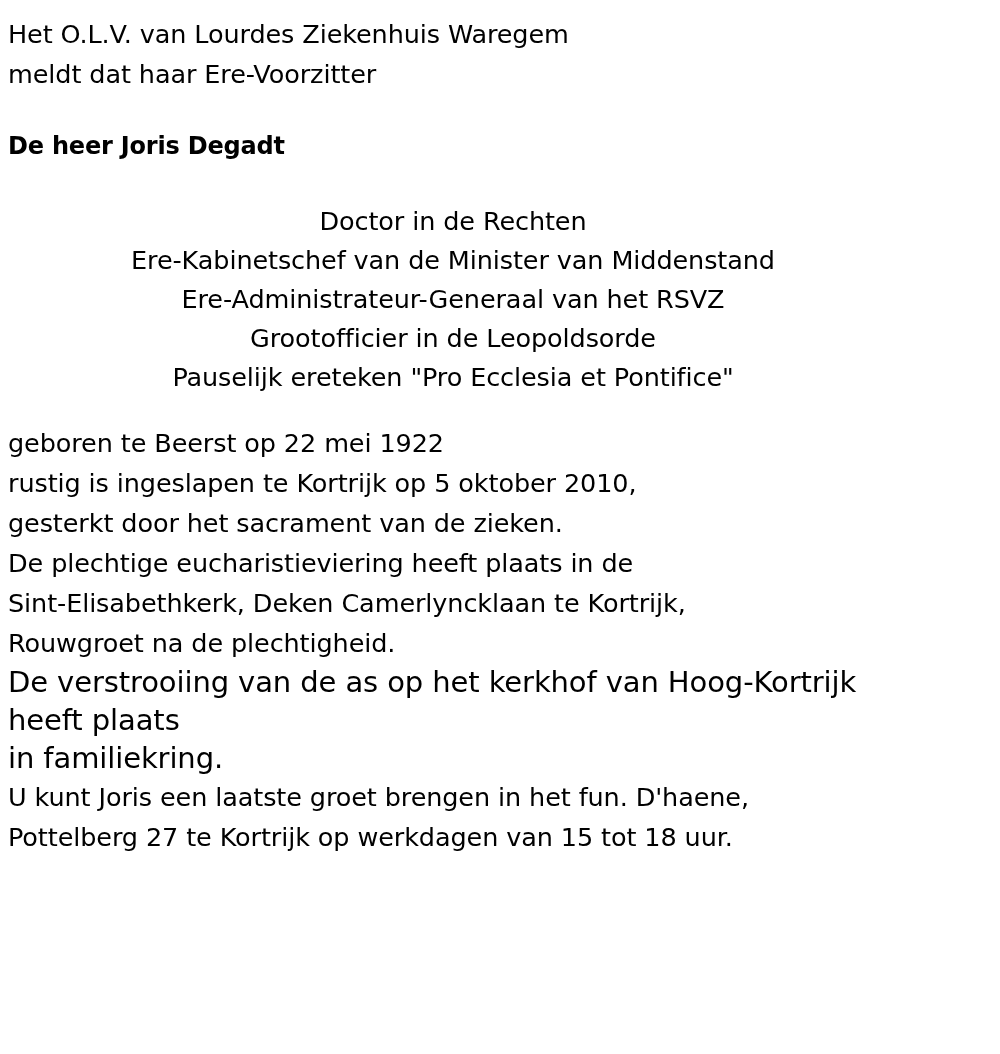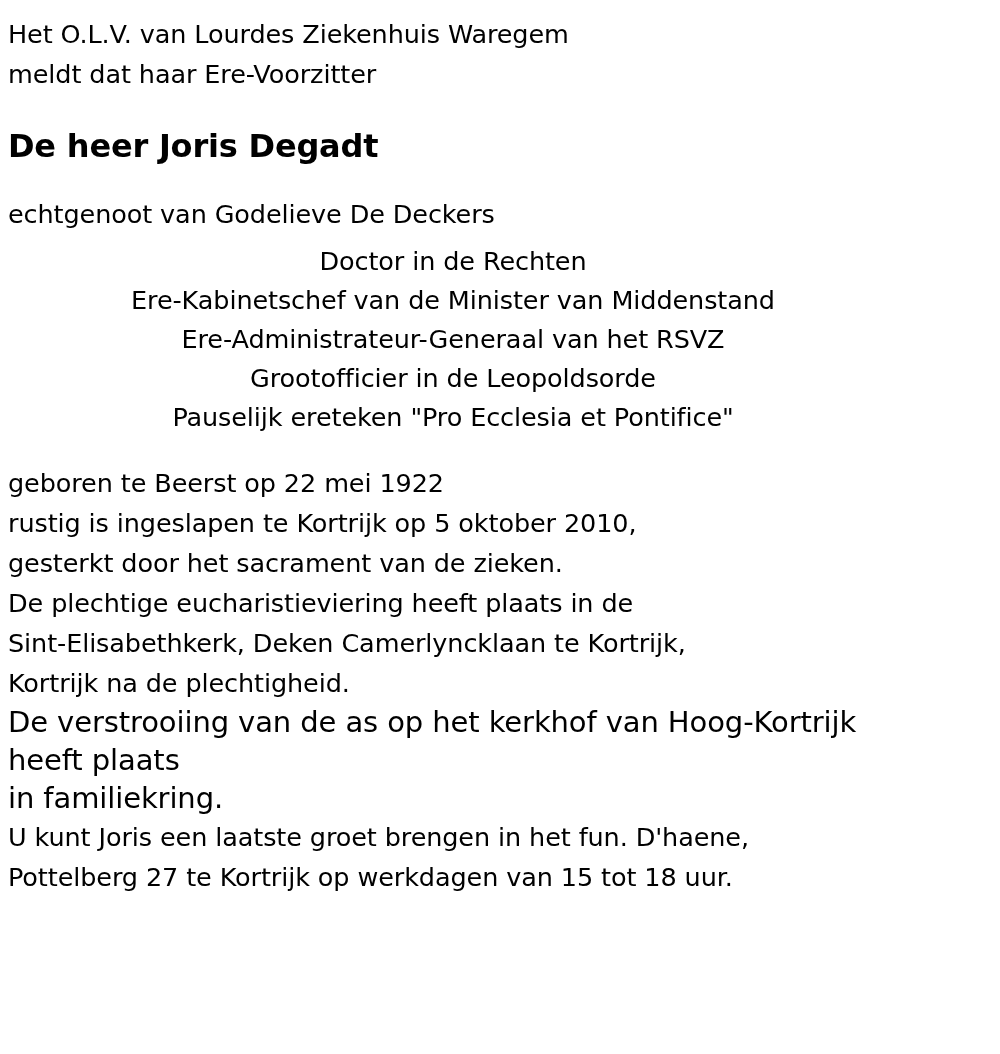--- a/index.html
+++ b/index.html
@@ -20,21 +20,21 @@
     height: 1054px;
     padding: 14px 18px 0 8px;
   }
   .line {
     font-size: 25.5px;
     line-height: 40px;
     letter-spacing: -0.1px;
     white-space: pre-wrap;
   }
   .name {
-    font-size: 32px;
+    font-size: 24px;
     line-height: 44px;
     font-weight: bold;
     letter-spacing: -0.2px;
   }
   .bold-line {
     font-weight: bold;
   }
   
   .gap-intro-name { height: 30px; }
   .gap-name-spouse { height: 26px; }
@@ -56,21 +56,20 @@
     <div class="line">Het O.L.V. van Lourdes Ziekenhuis Waregem</div>
     <div class="line">meldt dat haar Ere-Voorzitter</div>
   </div>
 
   <div class="gap-intro-name"></div>
 
   <div class="name">De heer Joris Degadt</div>
 
   <div class="gap-name-spouse"></div>
 
-  <div class="line">echtgenoot van Godelieve De Deckers</div>
 
   <div class="gap-spouse-titles"></div>
 
   <div class="titles">
     <div class="line">Doctor in de Rechten</div>
     <div class="line">Ere-Kabinetschef van de Minister van Middenstand</div>
     <div class="line">Ere-Administrateur-Generaal van het RSVZ</div>
     <div class="line">Grootofficier in de Leopoldsorde</div>
     <div class="line">Pauselijk ereteken "Pro Ecclesia et Pontifice"</div>
   </div>
@@ -79,21 +78,21 @@
 
   <div class="dates-block">
     <div class="line">geboren te Beerst op 22 mei 1922</div>
     <div class="line">rustig is ingeslapen te Kortrijk op 5 oktober 2010,</div>
     <div class="line">gesterkt door het sacrament van de zieken.</div>
   </div>
 
   <div class="service-block">
     <div class="line">De plechtige eucharistieviering heeft plaats in de</div>
     <div class="line">Sint-Elisabethkerk, Deken Camerlyncklaan te Kortrijk,</div>
-    <div class="line">Kortrijk na de plechtigheid.</div>
+    <div class="line">Rouwgroet na de plechtigheid.</div>
   </div>
 
   <div class="scattering-block">
     <div class="wrap-line">De verstrooiing van de as op het kerkhof van Hoog-Kortrijk heeft plaats</div>
     <div class="wrap-line">in familiekring.</div>
   </div>
 
   <div class="visiting-block">
     <div class="line">U kunt Joris een laatste groet brengen in het fun. D'haene,</div>
     <div class="line">Pottelberg 27 te Kortrijk op werkdagen van 15 tot 18 uur.</div>

